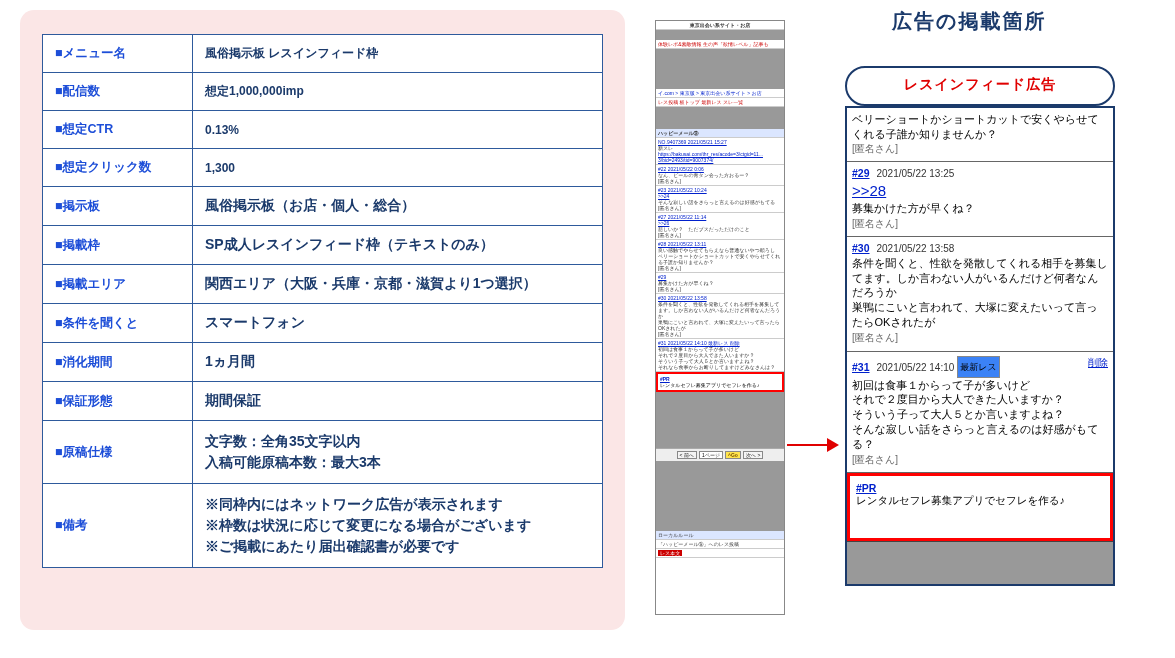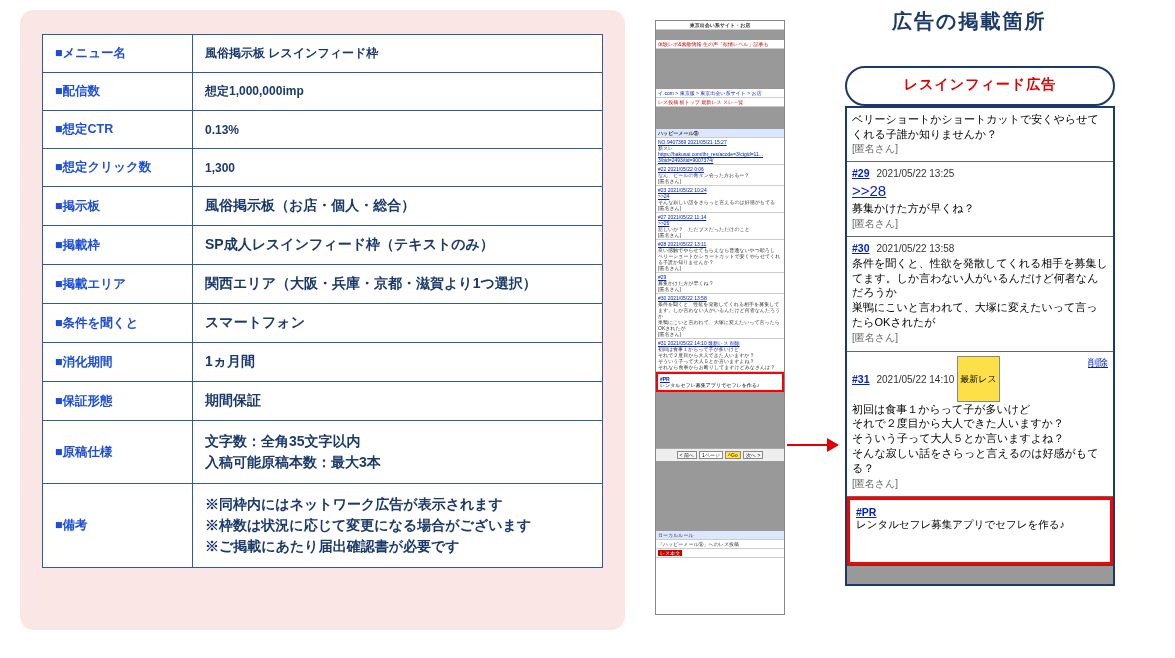--- a/index.html
+++ b/index.html
@@ -142,21 +142,21 @@
     background:#fff;
     font-size: 10.5px;
     overflow:hidden;
   }
   .big-post { padding:4px 5px 6px; border-bottom:1px solid #666; line-height:1.35;}
   .big-post .num { color:#0020cc; text-decoration:underline; font-weight:bold; margin-right:4px;}
   .big-post .ts { color:#333; font-size:10px;}
   .big-post .reply { color:#0020cc; text-decoration:underline; font-size:15px;margin-top:36px;}
   .big-post .body { color:#000; font-size:11px;}
   .big-post .anon { color:#666; font-size:10px;}
-  .big-post .badge { display:inline-block; font-size:9px; border:1px solid #888; padding:16px 2px; background:#fde047; vertical-align:1px;text-align:right;}
+  .big-post .badge { display:inline-block; font-size:9px; border:1px solid #888; padding:4px 2px; background:#3b82f6; vertical-align:1px;text-align:right;}
   .big-post .del { color:#0020cc; text-decoration:underline; float:right; font-size:10px;}
   .big-adrow { border:3px solid #f00; padding:6px 6px 30px; }
   .big-pr { color:#0020cc; text-decoration:underline; font-weight:bold;}
   .big-greybar { background:#999; height:44px; border-top:1px solid #444;}
   .big-nav { display:flex; justify-content:center; align-items:center; gap:4px; padding:6px 0; border-top:1px solid #888; background:#fff;}
   .big-nav .btn { font-size:10px; border:1px solid #888; padding:2px 6px; background:#eee;}
   .big-nav .btn.dis { color:#aaa;}
   .big-nav .btn.yellow { background:#ffe44d; color:#7a5200; font-weight:bold;}
   .big-nav select { font-size:10px; border:1px solid #888; background:#fff; padding:1px 2px;}
 </style>

